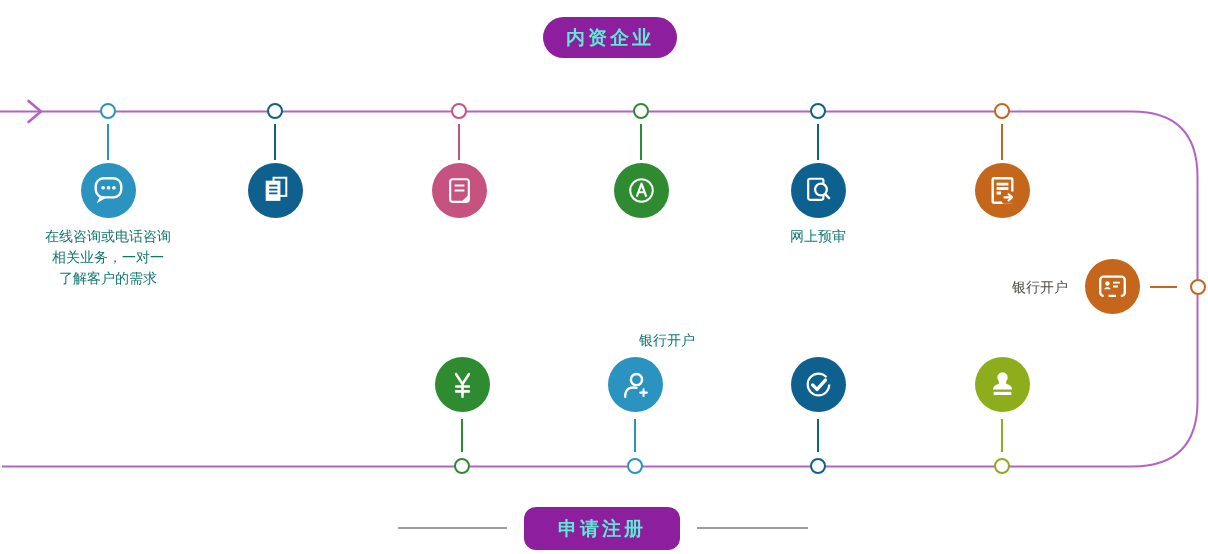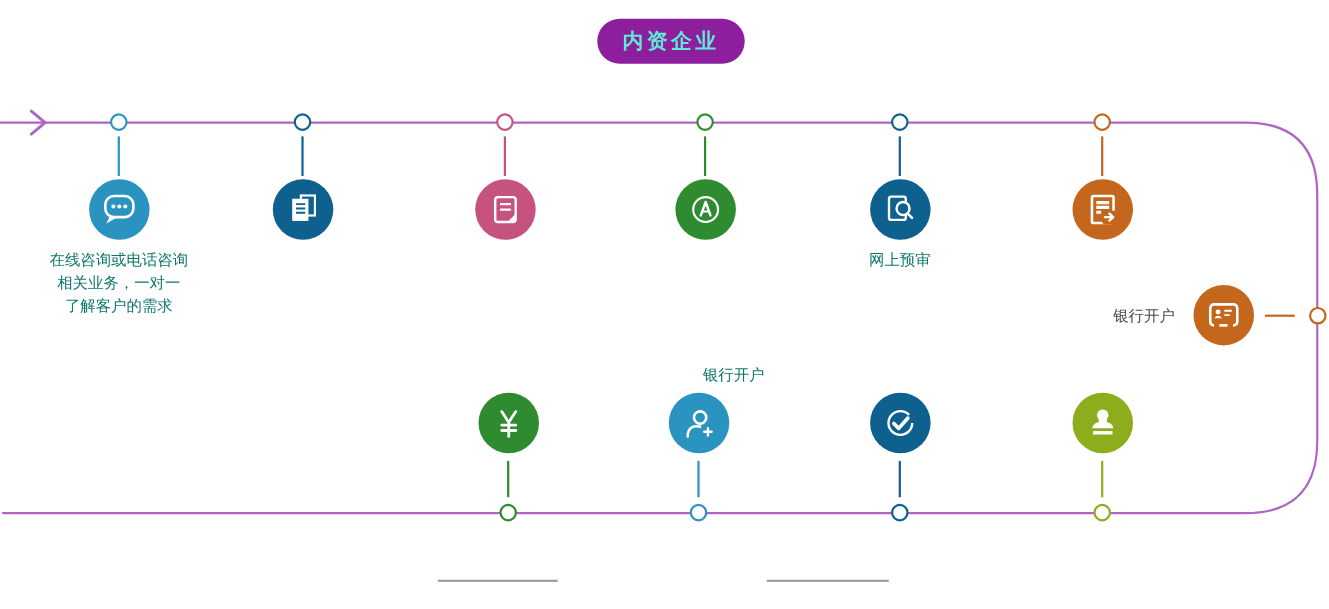--- a/index.html
+++ b/index.html
@@ -35,20 +35,23 @@
   <svg class="timeline-svg" viewBox="0 0 1208 554">
     <path d="M 0 111.5 H 1132 Q 1197.5 111.5 1197.5 177 V 401 Q 1197.5 466.5 1132 466.5 H 2" fill="none" stroke="#b264c4" stroke-width="2"></path>
     <path d="M 28.5 101 L 41 111.5 L 28.5 122" fill="none" stroke="#b264c4" stroke-width="2.6" stroke-linecap="round" stroke-linejoin="round"></path>
   </svg>
 
   <div class="badge badge-top">
     <span>内资企业</span>
   </div>
   <div class="hline" style="left:398px;top:527px;width:109px;"></div>
   <div class="hline" style="left:697px;top:527px;width:111px;"></div>
+  <div class="badge badge-bottom">
+    <span>申请注册</span>
+  </div>
 
   <div class="node nd-blue" style="left:99.5px;top:102.5px;"></div>
   <div class="connector cn-blue" style="left:106.8px;top:124px;height:36px;"></div>
   <div class="icon-circle bg-blue" style="left:80.5px;top:163px;">
     <svg viewBox="0 0 56 56" width="55" height="55">
       <rect x="15" y="15.5" width="26" height="19.5" rx="8" fill="none" stroke="#fff" stroke-width="2.4"></rect>
       <polygon points="19.5,33.5 16,41 26.5,34.8" fill="#fff"></polygon>
       <circle cx="22.5" cy="25.2" r="1.9" fill="#fff"></circle>
       <circle cx="28" cy="25.2" r="1.9" fill="#fff"></circle>
       <circle cx="33.5" cy="25.2" r="1.9" fill="#fff"></circle>

